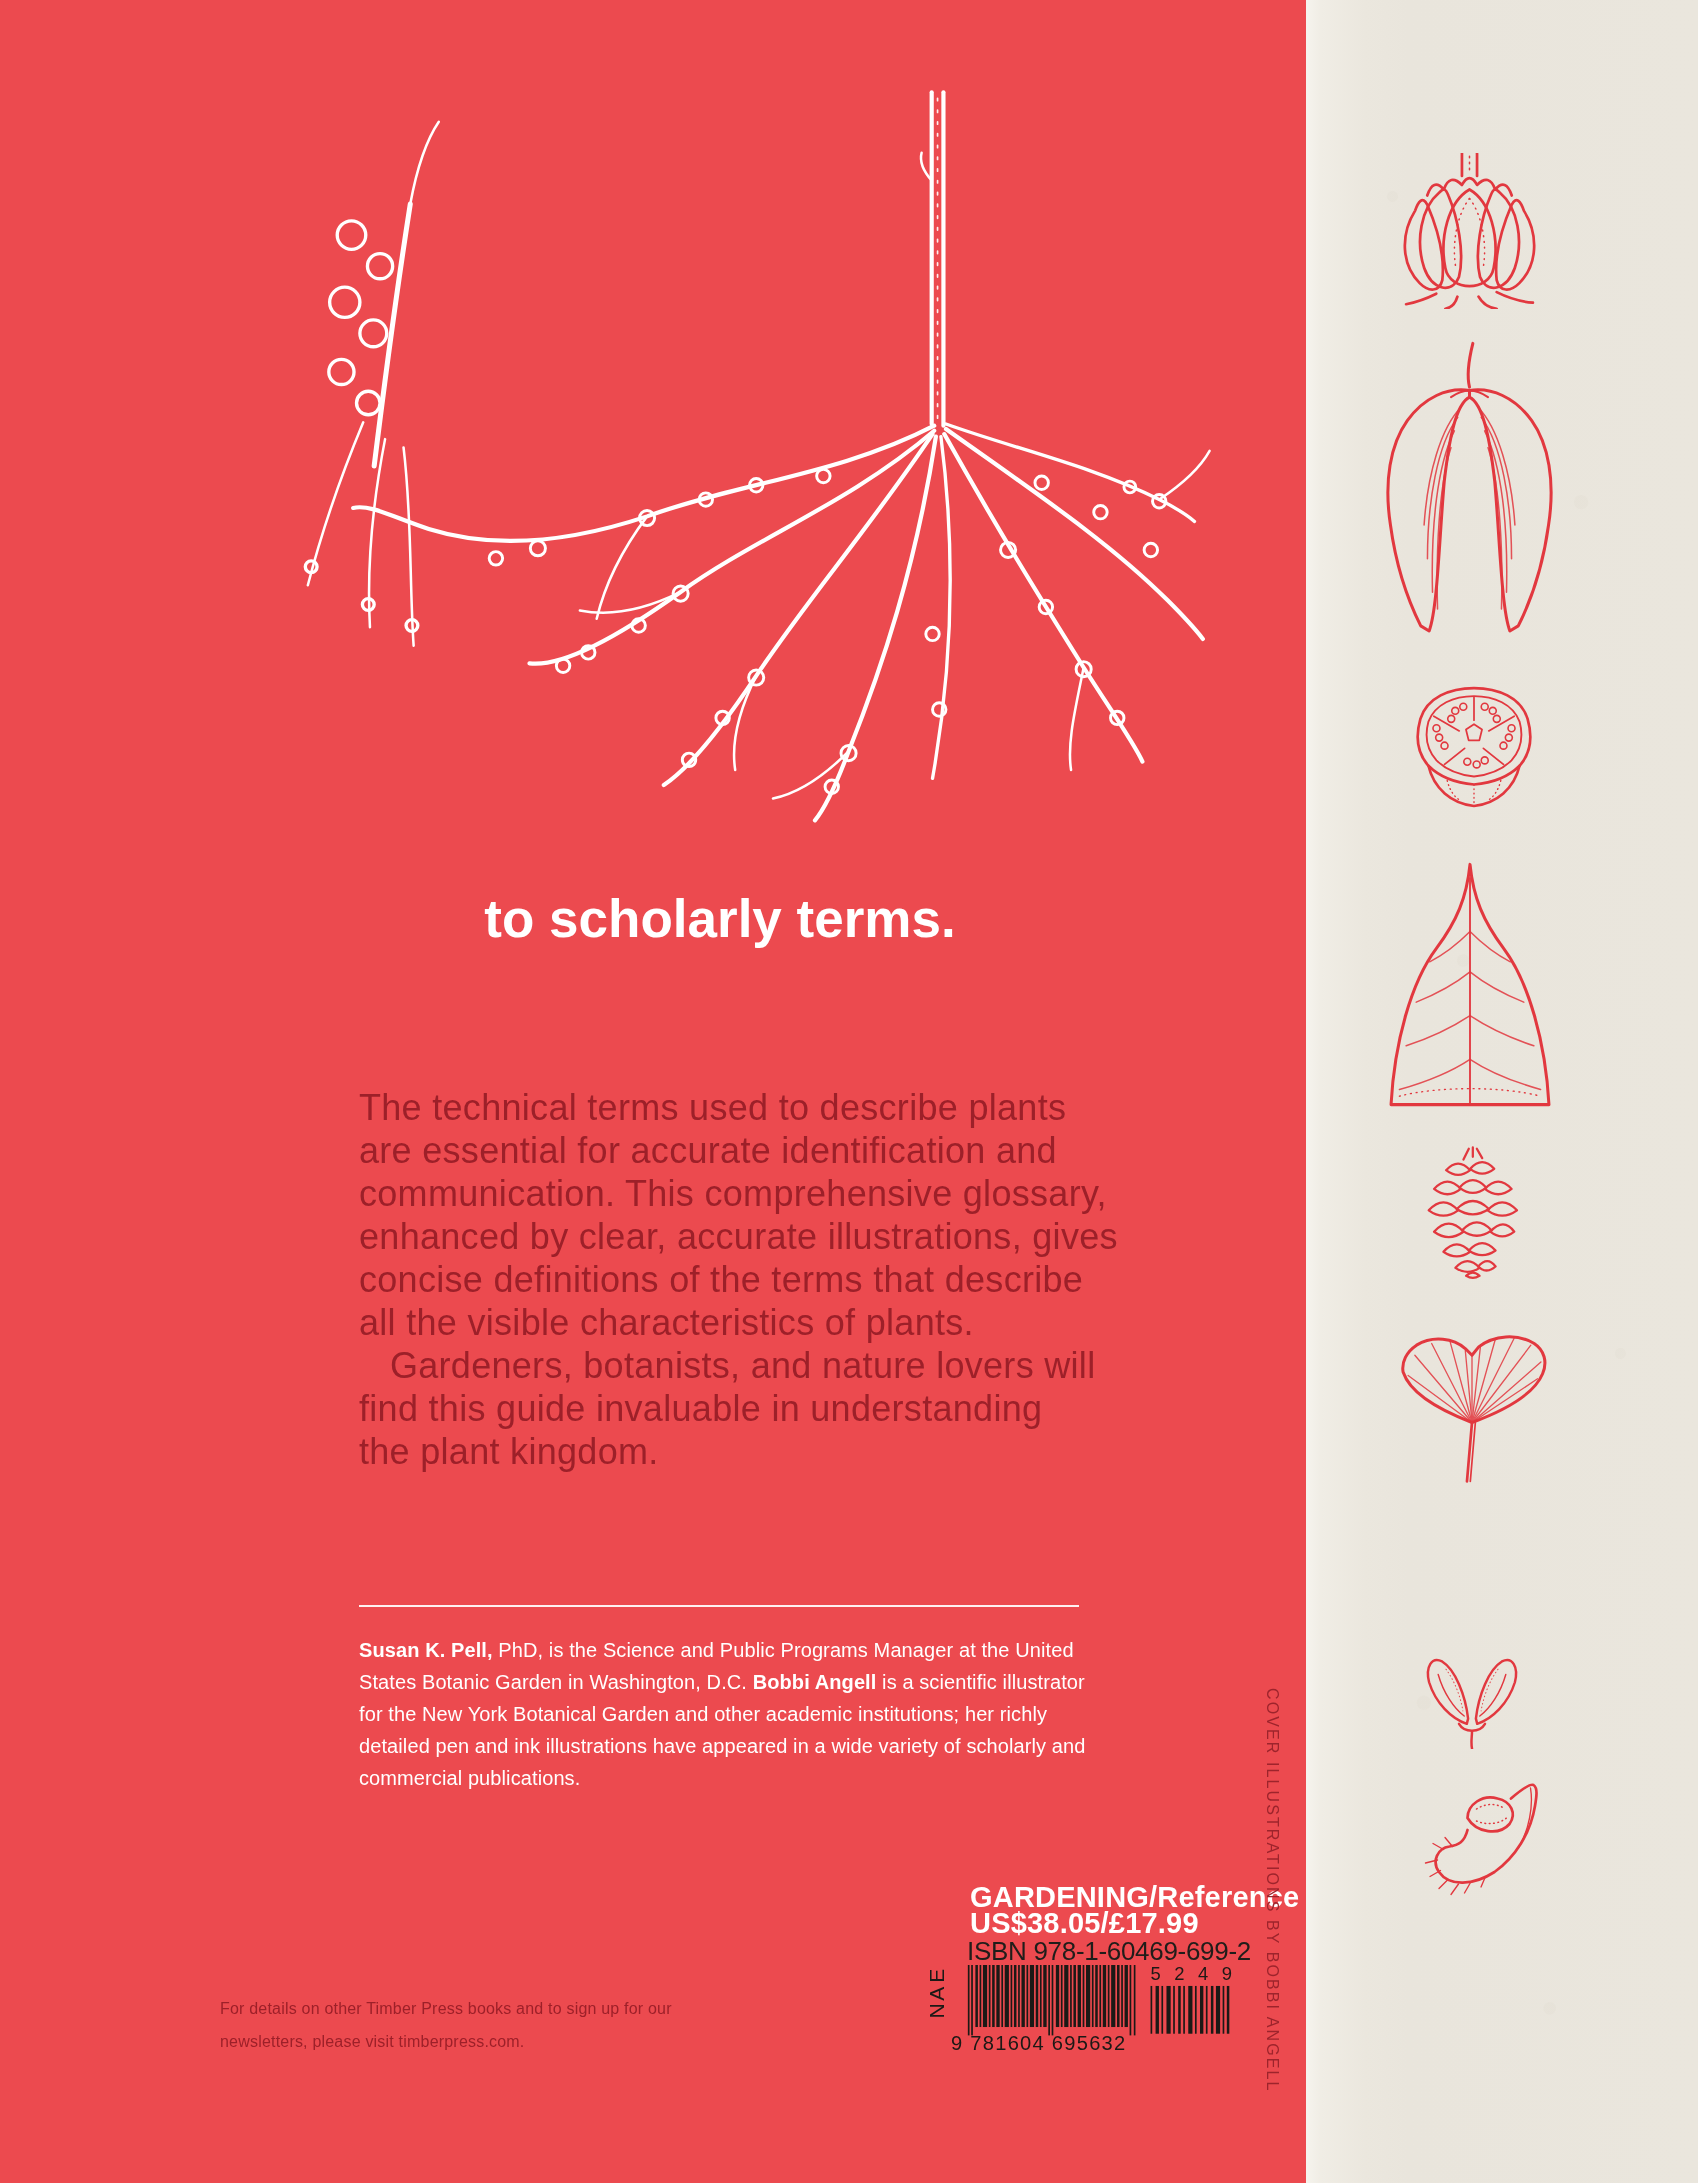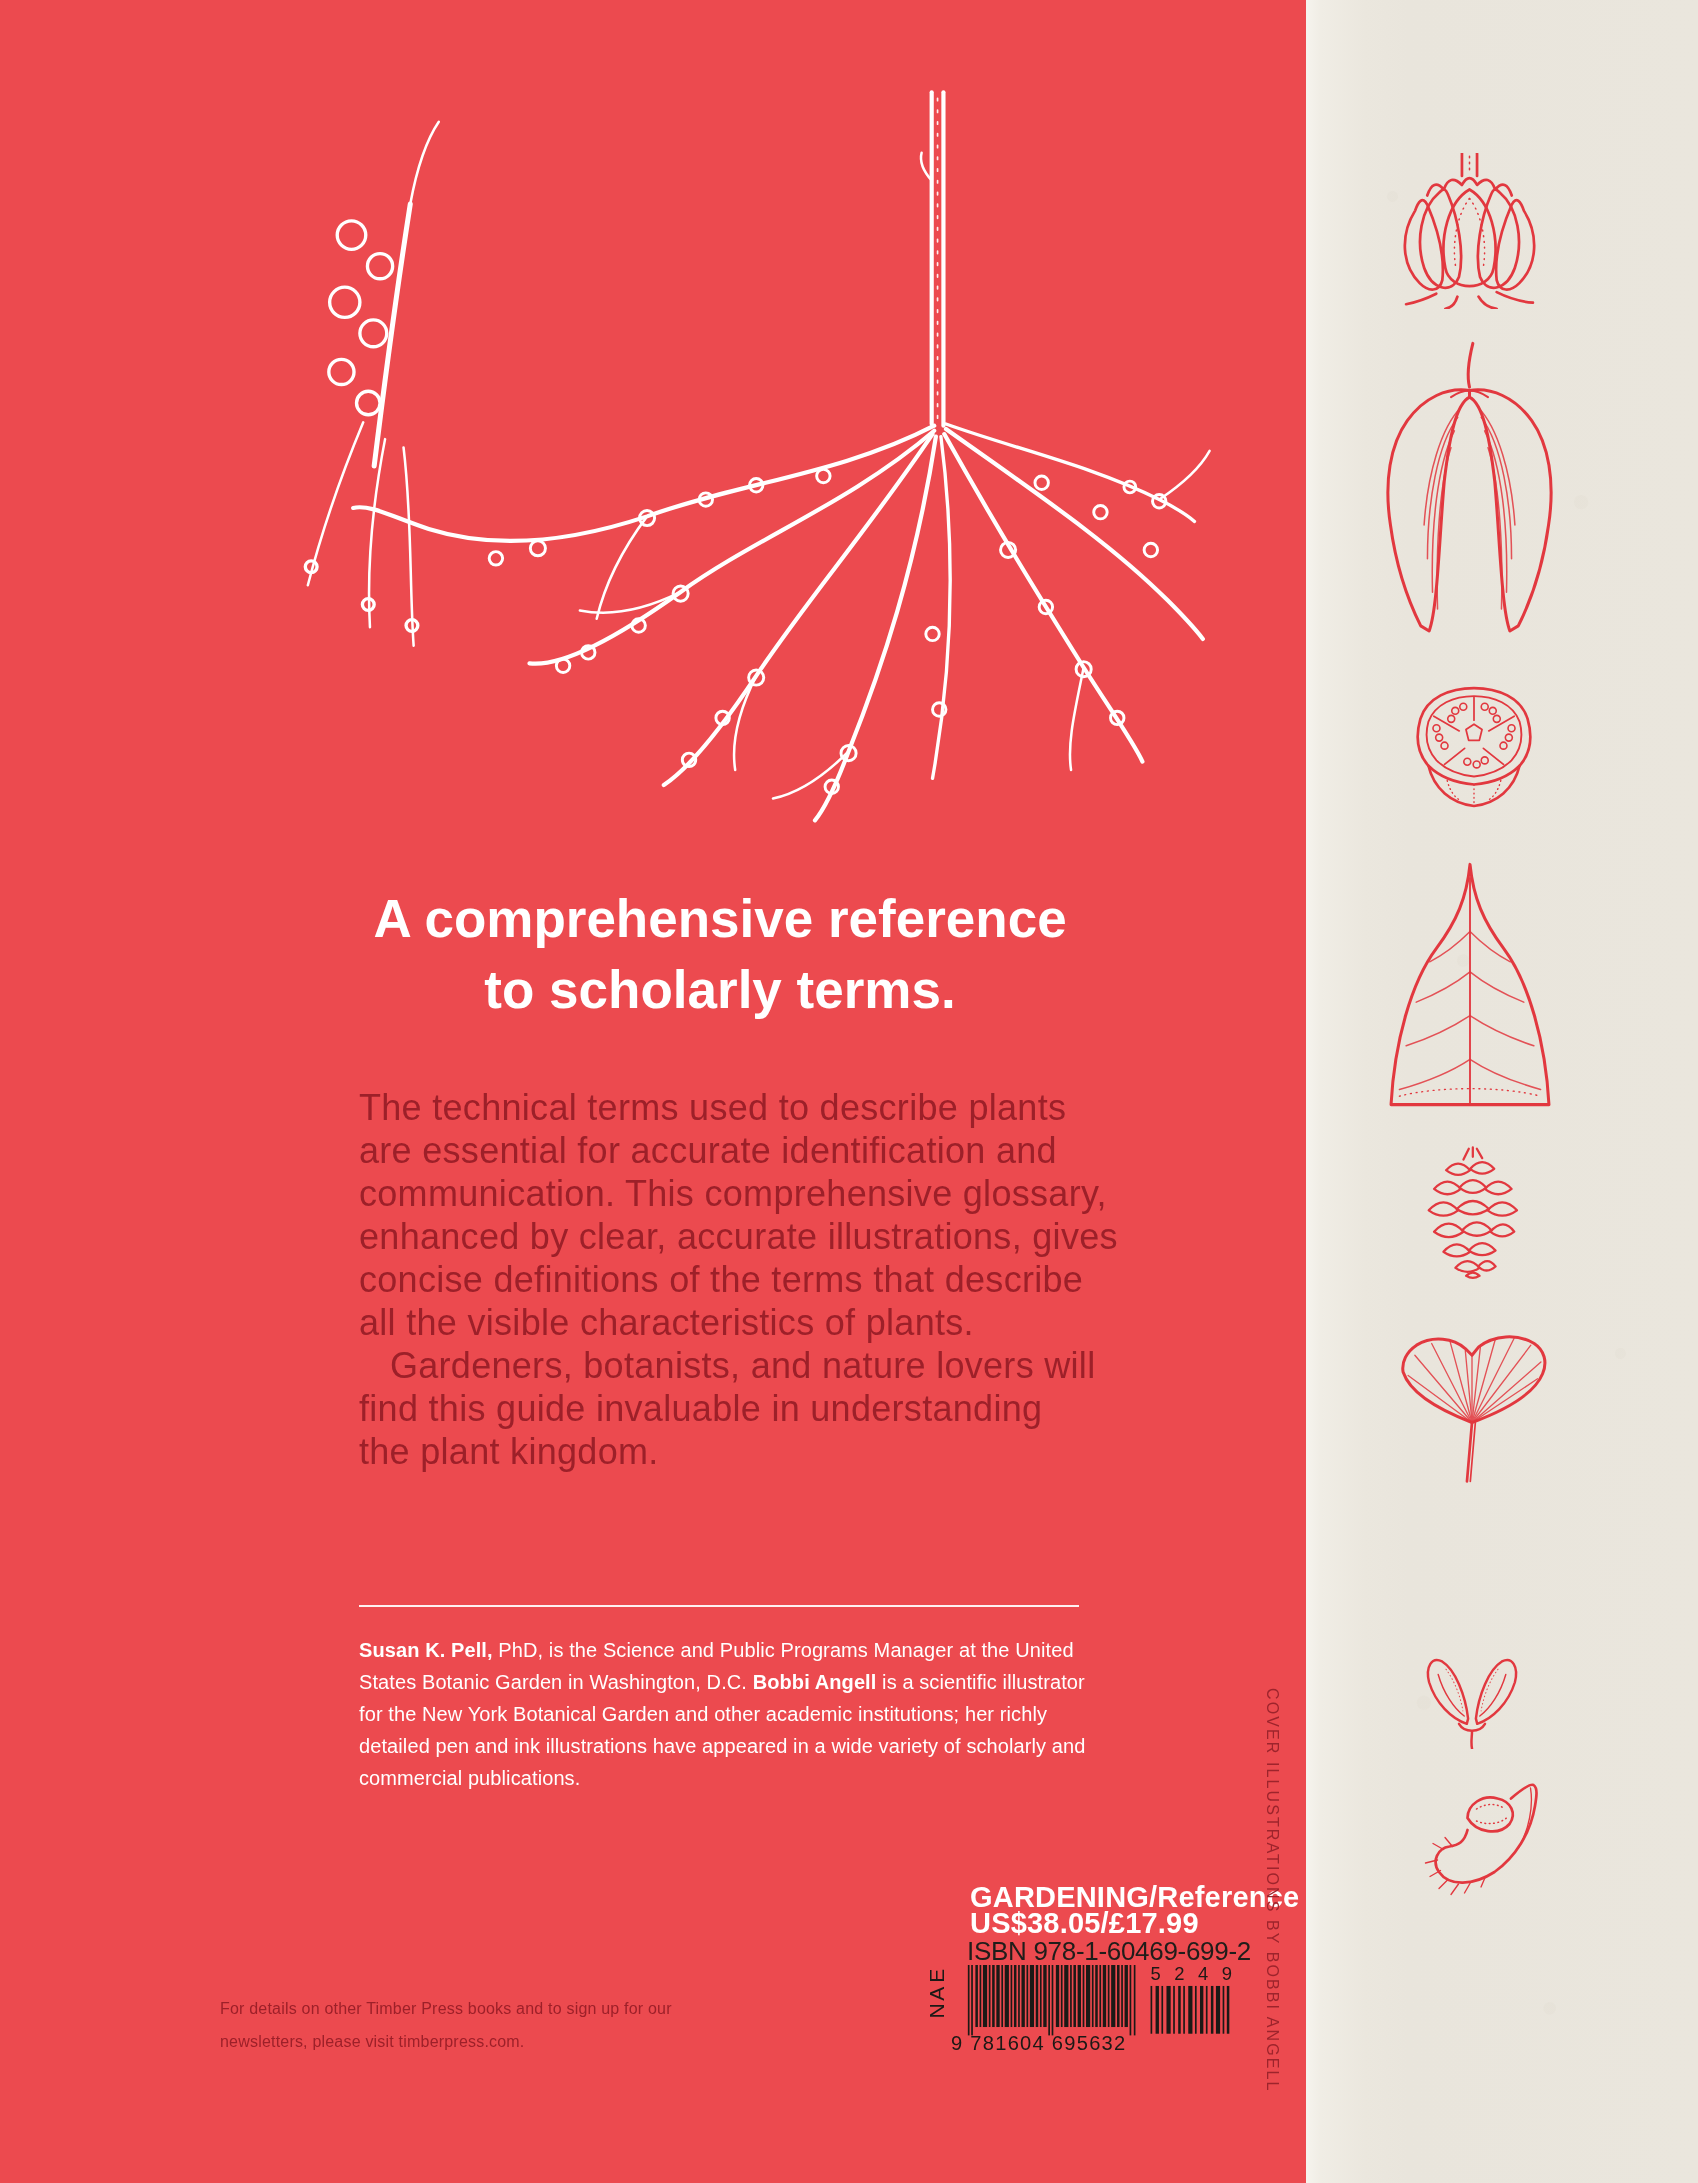--- a/index.html
+++ b/index.html
@@ -141,21 +141,20 @@
           <circle cx="990" cy="800" r="8"></circle>
         <circle cx="900" cy="520" r="8"></circle>
           <circle cx="970" cy="555" r="8"></circle>
           <circle cx="1030" cy="600" r="8"></circle>
         <circle cx="1040" cy="542" r="8"></circle>
           <circle cx="1005" cy="525" r="7"></circle>
       </g>
     </svg>
 
     <div class="headline">
-      <div>A comprehensive reference</div>
       <div>to scholarly terms.</div>
     </div>
 
     <div class="body-text">The technical terms used to describe plants
 are essential for accurate identification and
 communication. This comprehensive glossary,
 enhanced by clear, accurate illustrations, gives
 concise definitions of the terms that describe
 all the visible characteristics of plants.
 &nbsp;&nbsp;&nbsp;Gardeners, botanists, and nature lovers will

